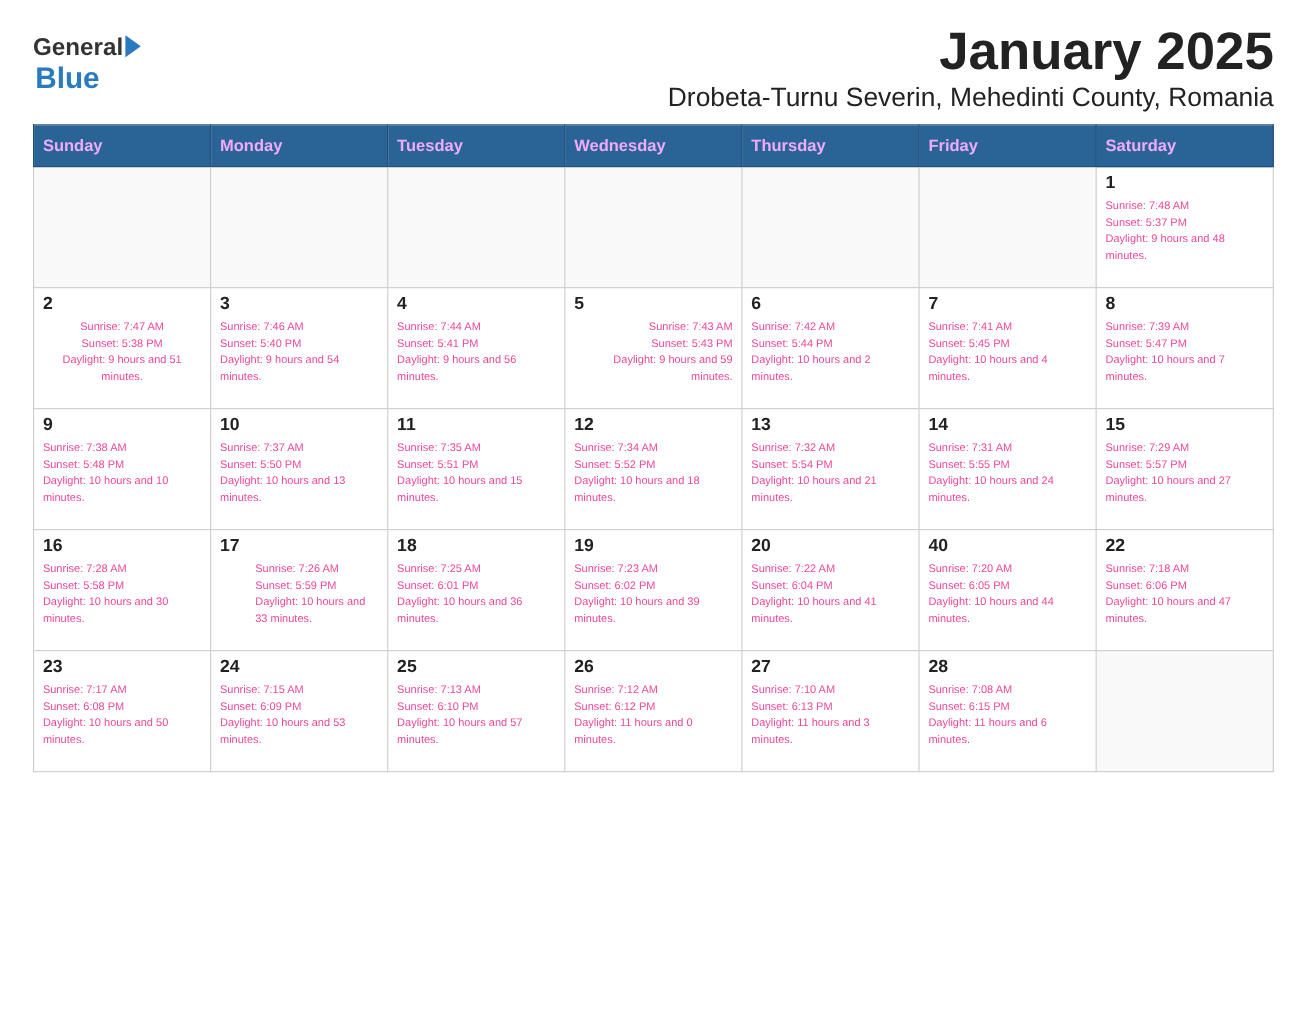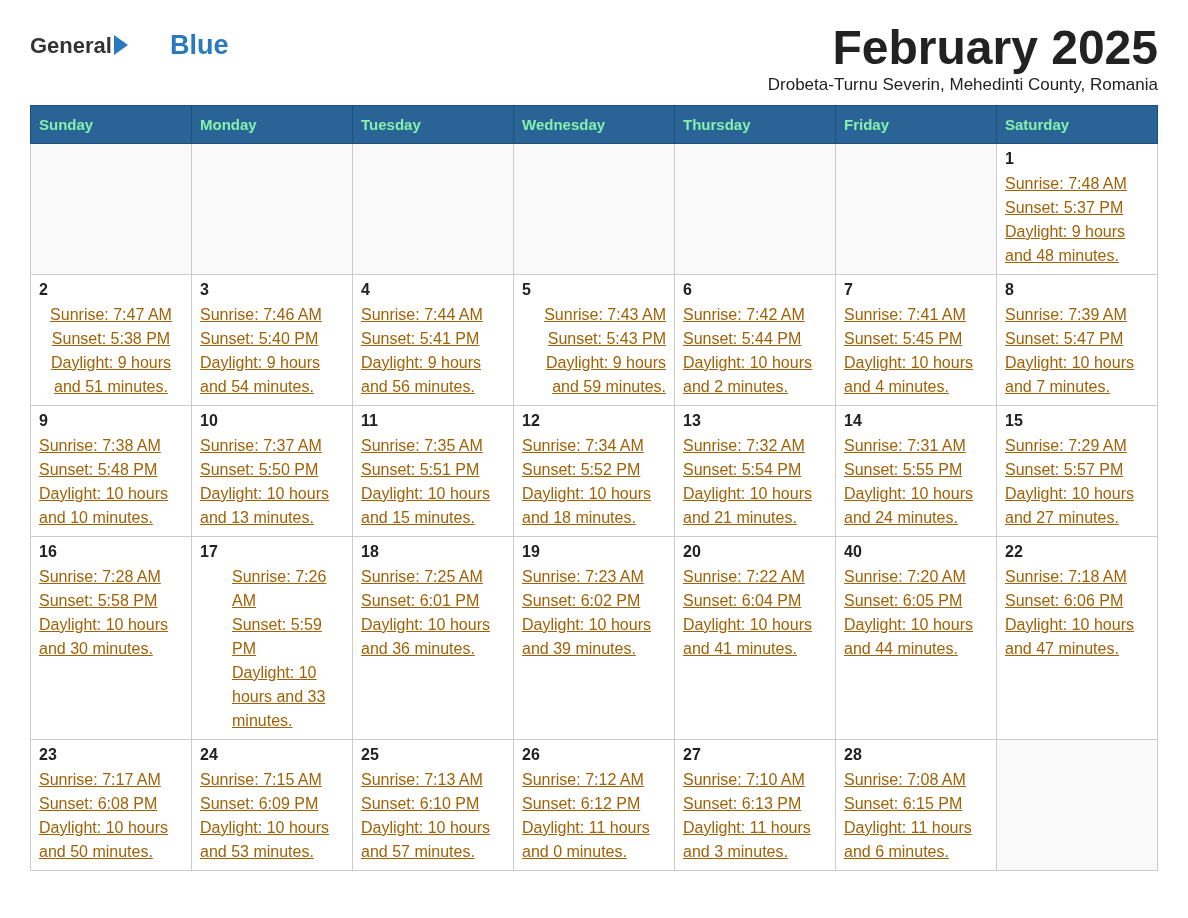--- a/index.html
+++ b/index.html
@@ -35,46 +35,45 @@
       width: 0;
       height: 0;
       border-left: 14px solid #2a7abf;
       border-top: 10px solid transparent;
       border-bottom: 10px solid transparent;
       margin-left: 2px;
       margin-top: -2px;
     }
     .logo-inner {
       display: flex;
-      flex-direction: row;
-      gap: 40px;
+      flex-direction: column;
     }
     .logo-row1 { display: flex; align-items: center; }
     .logo-row2 { display: flex; align-items: center; padding-left: 2px; }
     .title-block {
       text-align: right;
     }
     .title-block h1 {
       font-size: 48px;
       font-weight: bold;
       color: #222;
     }
     .title-block h2 {
-      font-size: 17px;
+      font-size: 24px;
       font-weight: normal;
       color: #222;
     }
     .calendar {
       width: 100%;
       border-collapse: collapse;
       margin-top: 8px;
     }
     .calendar thead th {
       background-color: #2a6496;
-      color: #86efac;
+      color: #f0abfc;
       font-size: 15px;
       padding: 10px 8px;
       text-align: left;
       border: 1px solid #1e4f78;
     }
     .calendar tbody td {
       vertical-align: top;
       border: 1px solid #ccc;
       padding: 6px 8px;
       width: 14.28%;
@@ -84,24 +83,23 @@
       height: 110px;
     }
     .day-number {
       font-size: 16px;
       font-weight: bold;
       color: #222;
       display: block;
       margin-bottom: 4px;
     }
     .day-info {
-      font-size: 16px;
+      font-size: 10px;
       line-height: 1.5;
-      color: #a16207;
-      text-decoration: underline;
+      color: #ec4899;
     }
     .empty-cell {
       background: #f9f9f9;
     }
     .row-border td {
       border-top: 2px solid #2a6496;
     }
   </style>
 </head>
 <body>
@@ -112,21 +110,21 @@
       <div class="logo-row1">
         <span class="logo-text-general">General</span>
         <div class="logo-arrow"></div>
       </div>
       <div class="logo-row2">
         <span class="logo-text-blue">Blue</span>
       </div>
     </div>
   </div>
   <div class="title-block">
-    <h1>February 2025</h1>
+    <h1>January 2025</h1>
     <h2>Drobeta-Turnu Severin, Mehedinti County, Romania</h2>
   </div>
 </div>
 
 <table class="calendar">
   <thead>
     <tr>
 
     <th>Sunday</th>
         <th>Monday</th>

